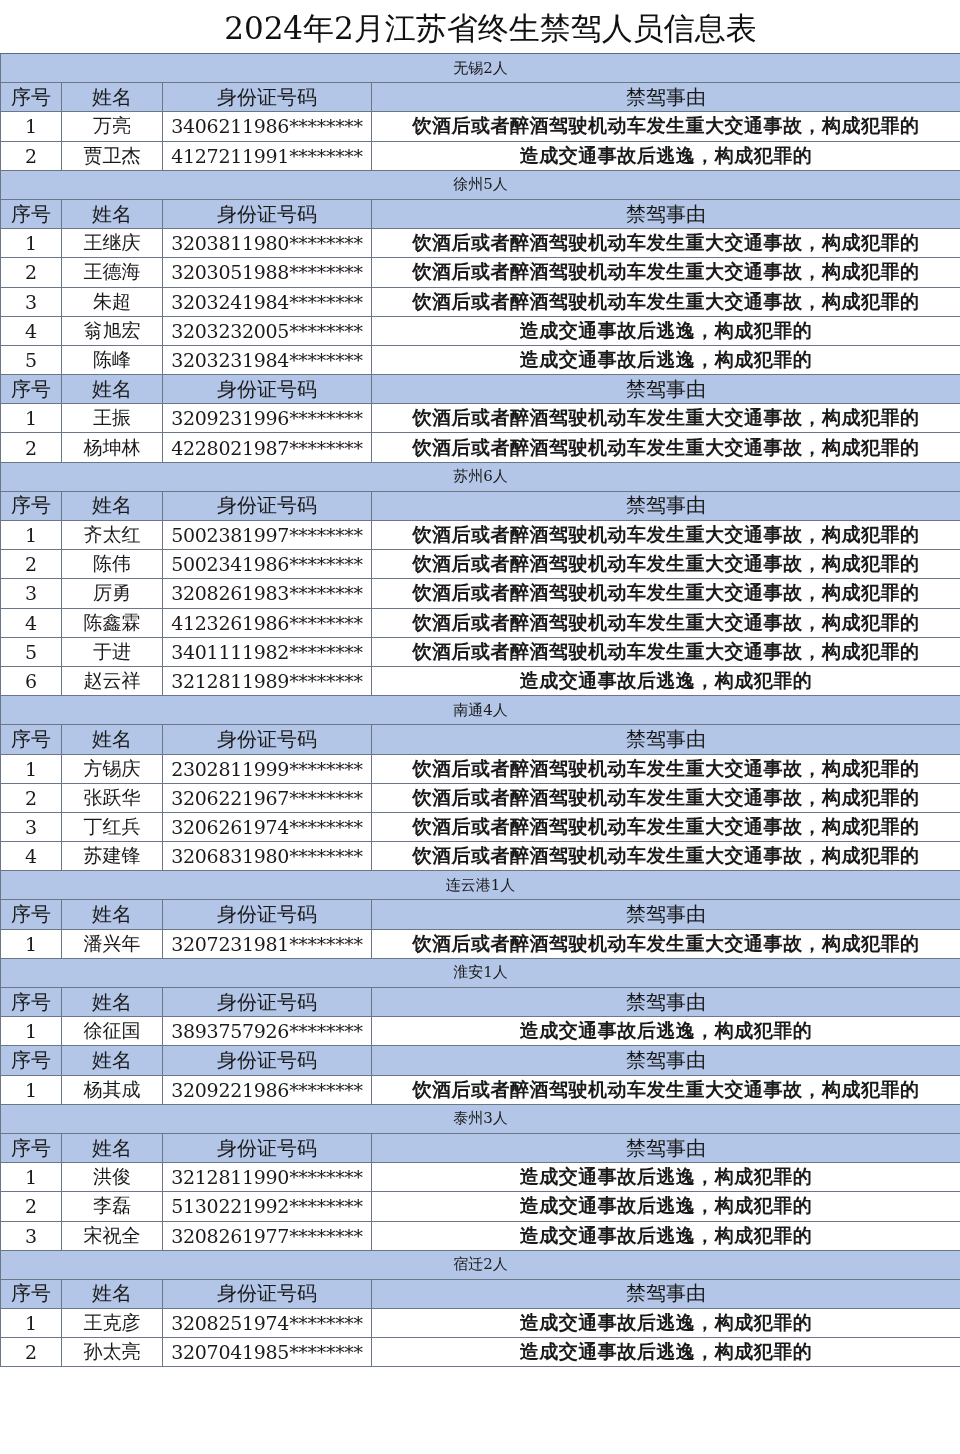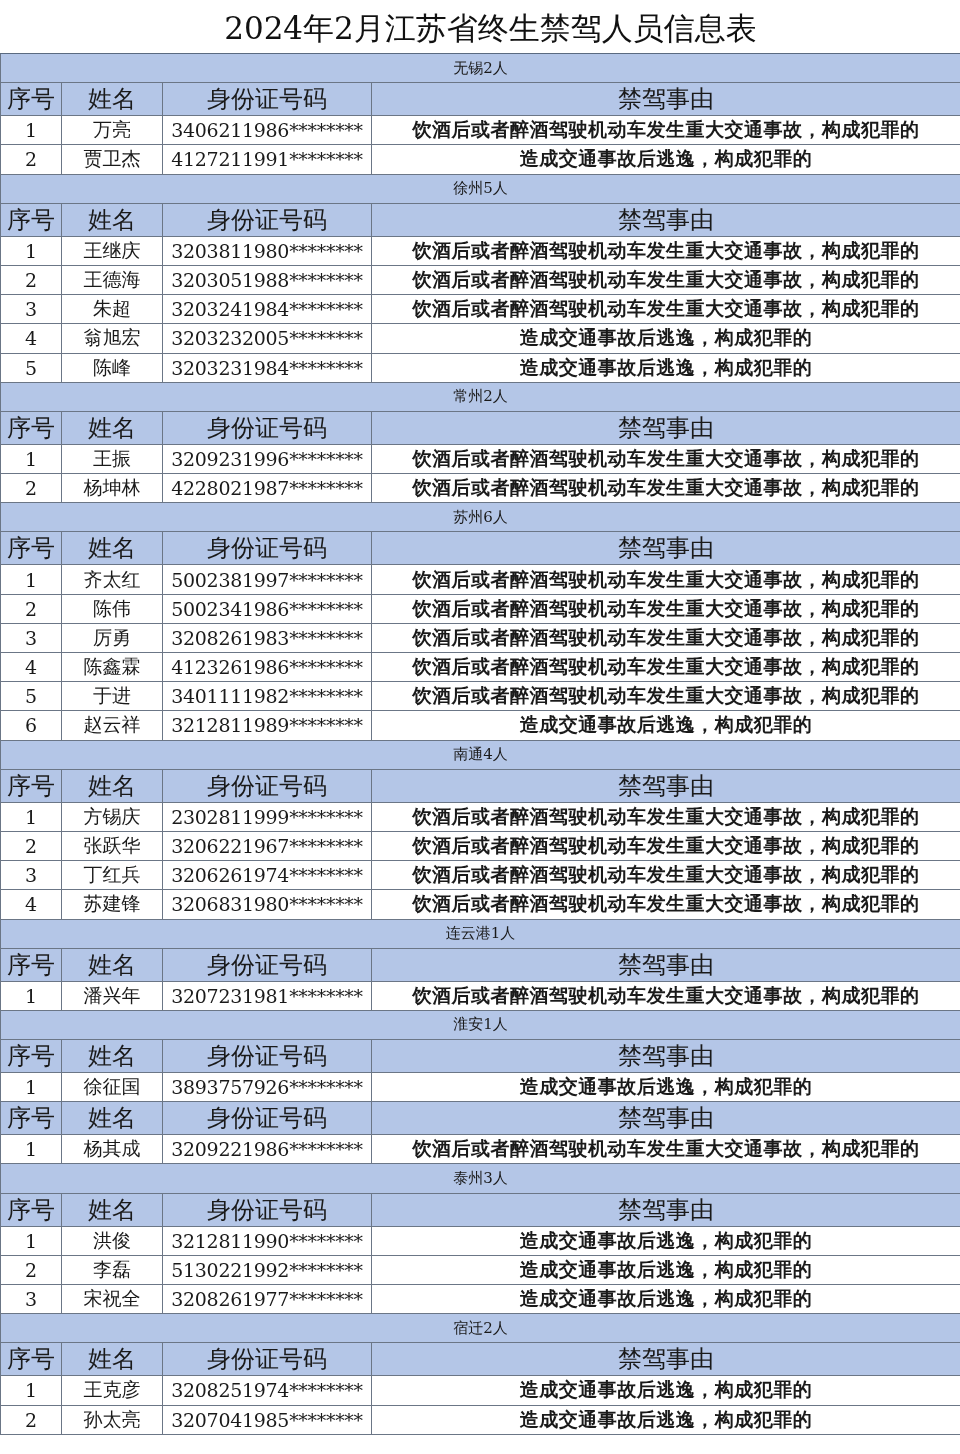--- a/index.html
+++ b/index.html
@@ -16,21 +16,21 @@
   table.roster col.c-no { width: 61px; }
   table.roster col.c-name { width: 101px; }
   table.roster col.c-id { width: 209px; }
   table.roster col.c-reason { width: 589px; }
   table.roster td {
     height: 29.2px; border: 1px solid #6b7686; text-align: center;
     vertical-align: middle; font-size: 19px; white-space: nowrap; overflow: hidden;
     padding: 0;
   }
   tr.section td { background: #b4c6e7; font-size: 15px; border-top: 1.5px solid #5a6a80; }
-  tr.header td { background: #b4c6e7; font-size: 24px; }
+  tr.header td { background: #b4c6e7; font-size: 20px; }
   tr.row td { background: #ffffff; }
   td.idno { font-size: 17px; letter-spacing: -0.3px; margin-top: 26px; }
   td.reason { font-size: 19.5px; letter-spacing: 0.5px; font-weight: bold; }
 </style>
 </head>
 <body>
 
 <div class="title">2024年2月江苏省终生禁驾人员信息表</div>
 
 <table class="roster">
@@ -94,23 +94,20 @@
         <td class="">翁旭宏</td>
         <td class="idno">3203232005********</td>
         <td class="reason">造成交通事故后逃逸，构成犯罪的</td>
       </tr>
       <tr class="row">
         <td class="">5</td>
         <td class="">陈峰</td>
         <td class="idno">3203231984********</td>
         <td class="reason">造成交通事故后逃逸，构成犯罪的</td>
       </tr>
-      <tr class="section">
-        <td colspan="4">常州2人</td>
-      </tr>
       <tr class="header">
         <td>序号</td>
         <td>姓名</td>
         <td>身份证号码</td>
         <td>禁驾事由</td>
       </tr>
       <tr class="row">
         <td class="">1</td>
         <td class="">王振</td>
         <td class="idno">3209231996********</td>

